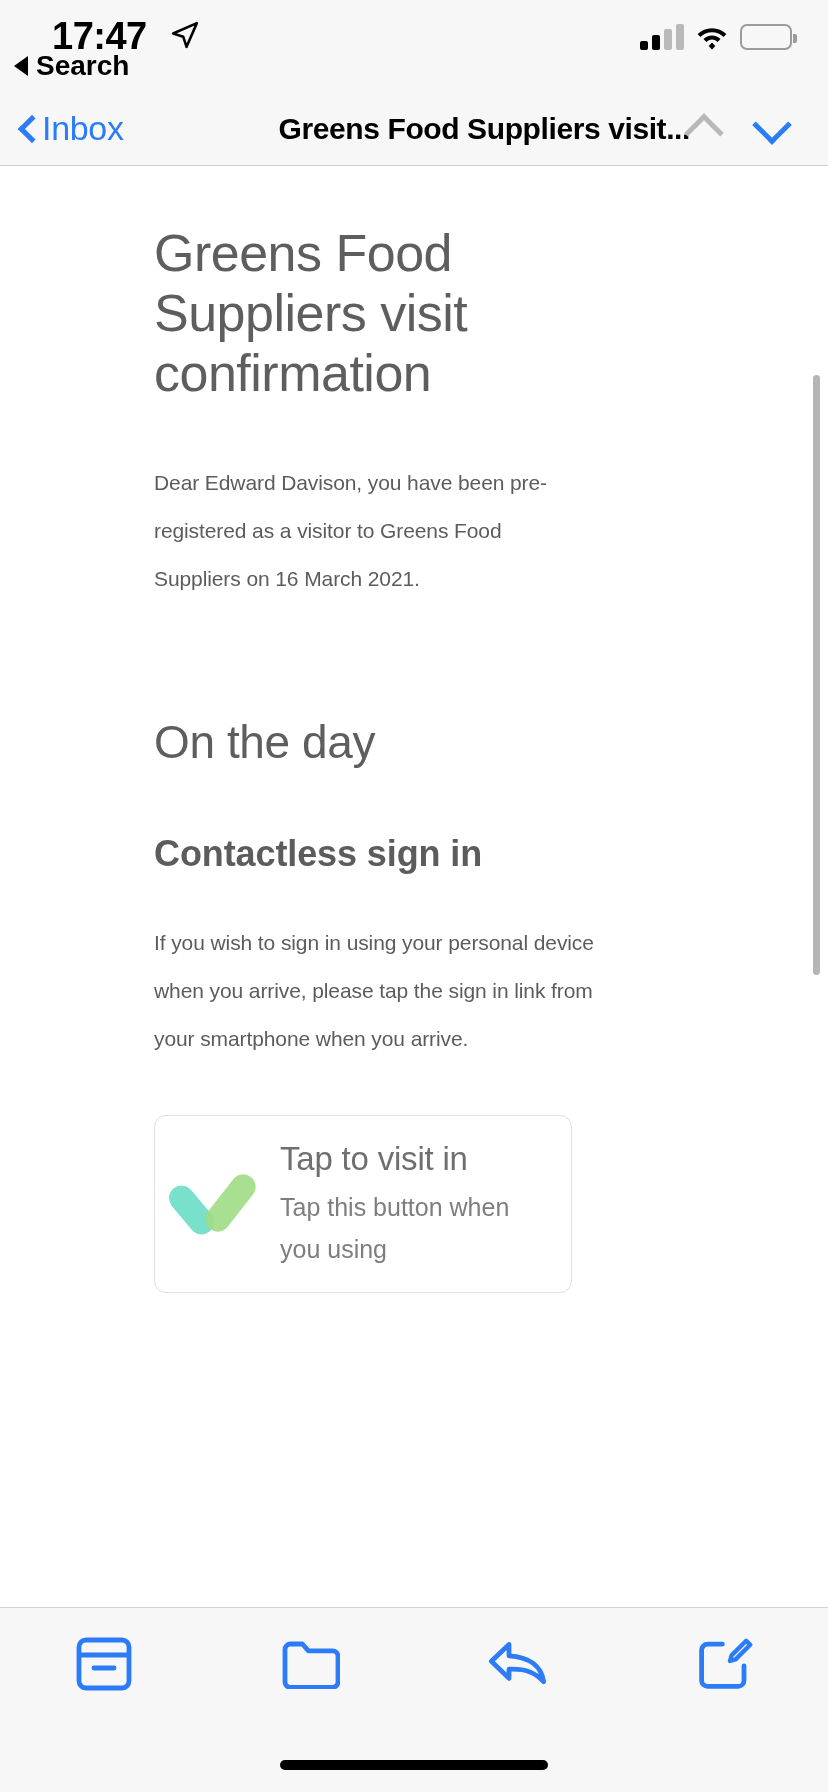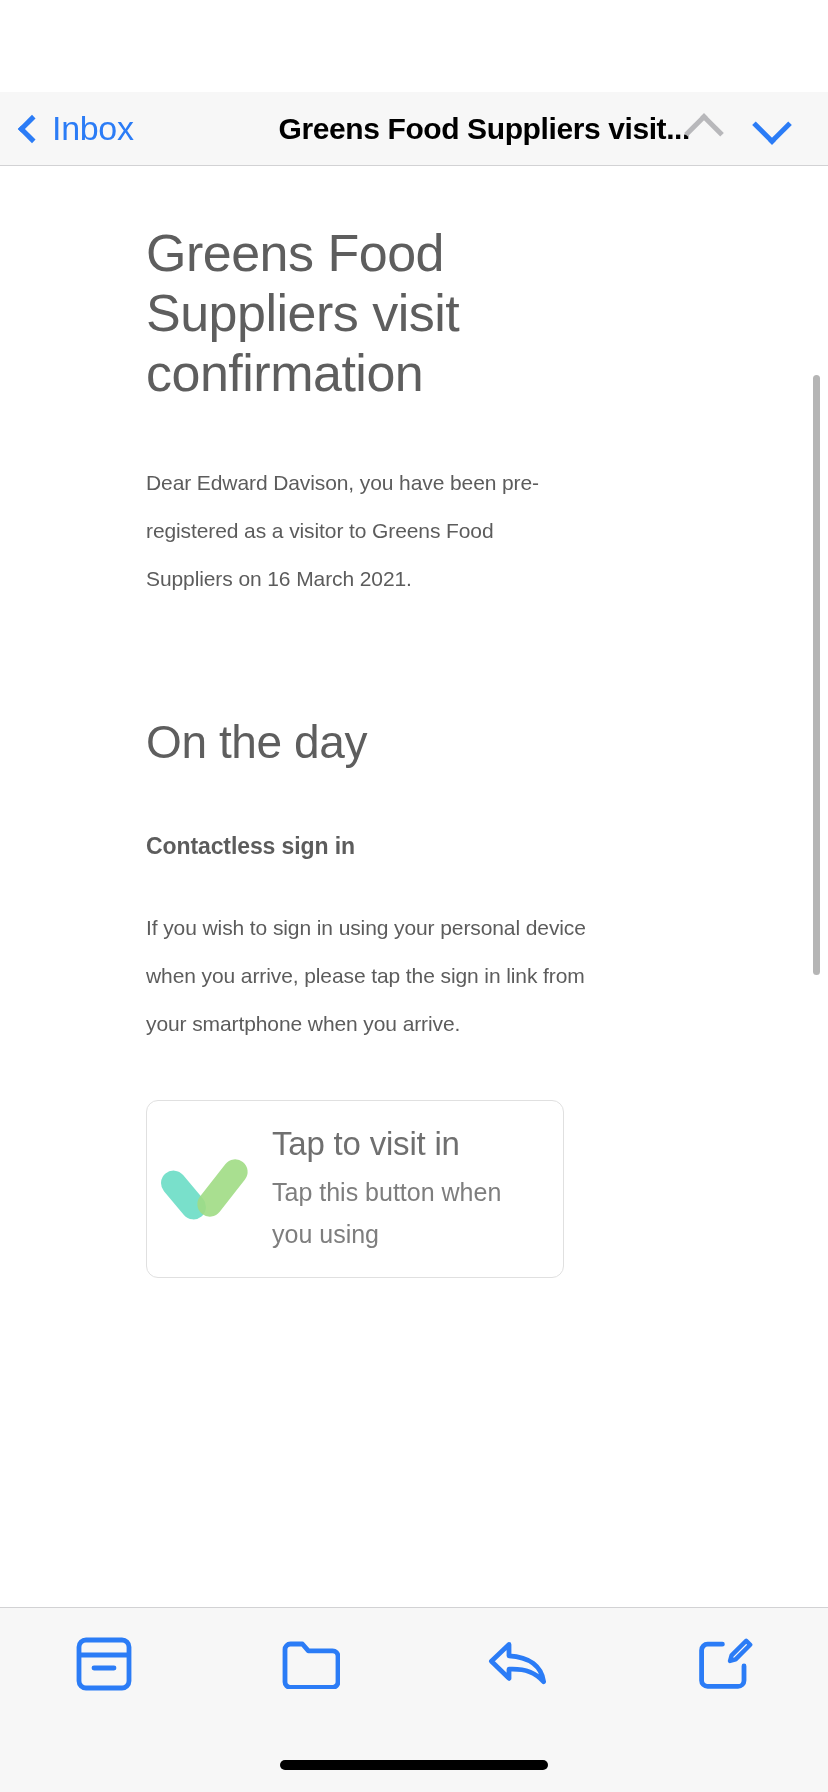--- a/index.html
+++ b/index.html
@@ -126,21 +126,20 @@
     height: 74px;
     background: #f7f7f7;
     border-bottom: 1px solid #d2d2d4;
     display: flex;
     align-items: center;
     z-index: 19;
   }
   .nav-back {
     display: flex;
     align-items: center;
-    gap: 10px;
     margin-left: 22px;
     color: #2b7cf6;
     font-size: 34px;
     letter-spacing: -0.3px;
     cursor: pointer;
   }
   .chev-left {
     display: block;
     width: 20px; height: 20px;
     border-left: 5px solid #2b7cf6;
@@ -182,21 +181,21 @@
   }
 
   
   .message-body {
     position: absolute;
     top: 167px; left: 0;
     width: 828px;
     height: 1240px;
     background: #fff;
     overflow: hidden;
-    padding: 0 0 0 8px;
+    padding: 0 0 0 16px;
   }
   .content {
     padding: 30px 60px 0 138px;
   }
   .email-title {
     font-size: 52px;
     font-weight: 400;
     color: #5e5e5e;
     line-height: 60px;
     letter-spacing: -0.5px;
@@ -213,21 +212,21 @@
     margin-top: 56px;
   }
   .section-heading {
     font-size: 46px;
     font-weight: 400;
     color: #5e5e5e;
     letter-spacing: -0.4px;
     margin-top: 112px;
   }
   .sub-heading {
-    font-size: 23px;
+    font-size: 36px;
     font-weight: 700;
     color: #5c5c5c;
     letter-spacing: -0.1px;
     margin-top: 64px;
   }
   .email-para.second {
     margin-top: 44px;
     max-width: 440px;
   }
 
@@ -320,20 +319,49 @@
     height: 10px;
     border-radius: 6px;
     background: #000;
   }
 </style>
 </head>
 <body>
 
 <div id="screen">
 
+  <div class="status-bar">
+    <div class="status-time">17:47</div>
+
+    <svg class="loc-arrow" viewBox="0 0 24 24">
+      <path d="M21.5 2.5 2.5 10.8l8.1 2.6 2.6 8.1z" fill="none" stroke="#000" stroke-width="2" stroke-linejoin="round"></path>
+    </svg>
+
+    <div class="back-to-app">
+      <span class="tri"></span>
+      <span>Search</span>
+    </div>
+
+    <div class="status-right">
+      <span class="signal-bars">
+        <i></i>
+          <i></i>
+          <i></i>
+          <i></i>
+      </span>
+      <svg class="wifi-icon" viewBox="0 0 32 26">
+        <path d="M16 4.2C10.4 4.2 5.3 6.4 1.6 10l2.9 3C7.5 10 11.5 8.2 16 8.2s8.5 1.8 11.5 4.8l2.9-3C26.7 6.4 21.6 4.2 16 4.2z" fill="#000"></path>
+        <path d="M16 11.6c-3.3 0-6.3 1.3-8.5 3.5l2.9 3C11.9 16.6 13.8 15.6 16 15.6s4.1 1 5.6 2.5l2.9-3c-2.2-2.2-5.2-3.5-8.5-3.5z" fill="#000"></path>
+        <path d="M16 18.6l-3.3 3.4 3.3 3.4 3.3-3.4z" fill="#000"></path>
+      </svg>
+      <span class="battery">
+        <span class="battery-fill" style="width:75%"></span>
+      </span>
+    </div>
+  </div>
 
   <div class="nav-bar">
     <div class="nav-back">
       <span class="chev-left"></span>
       <span>Inbox</span>
     </div>
     <div class="nav-title">Greens Food Suppliers visit...</div>
     <div class="nav-arrows">
       <span class="chev-up"></span>
       <span class="chev-down"></span>

